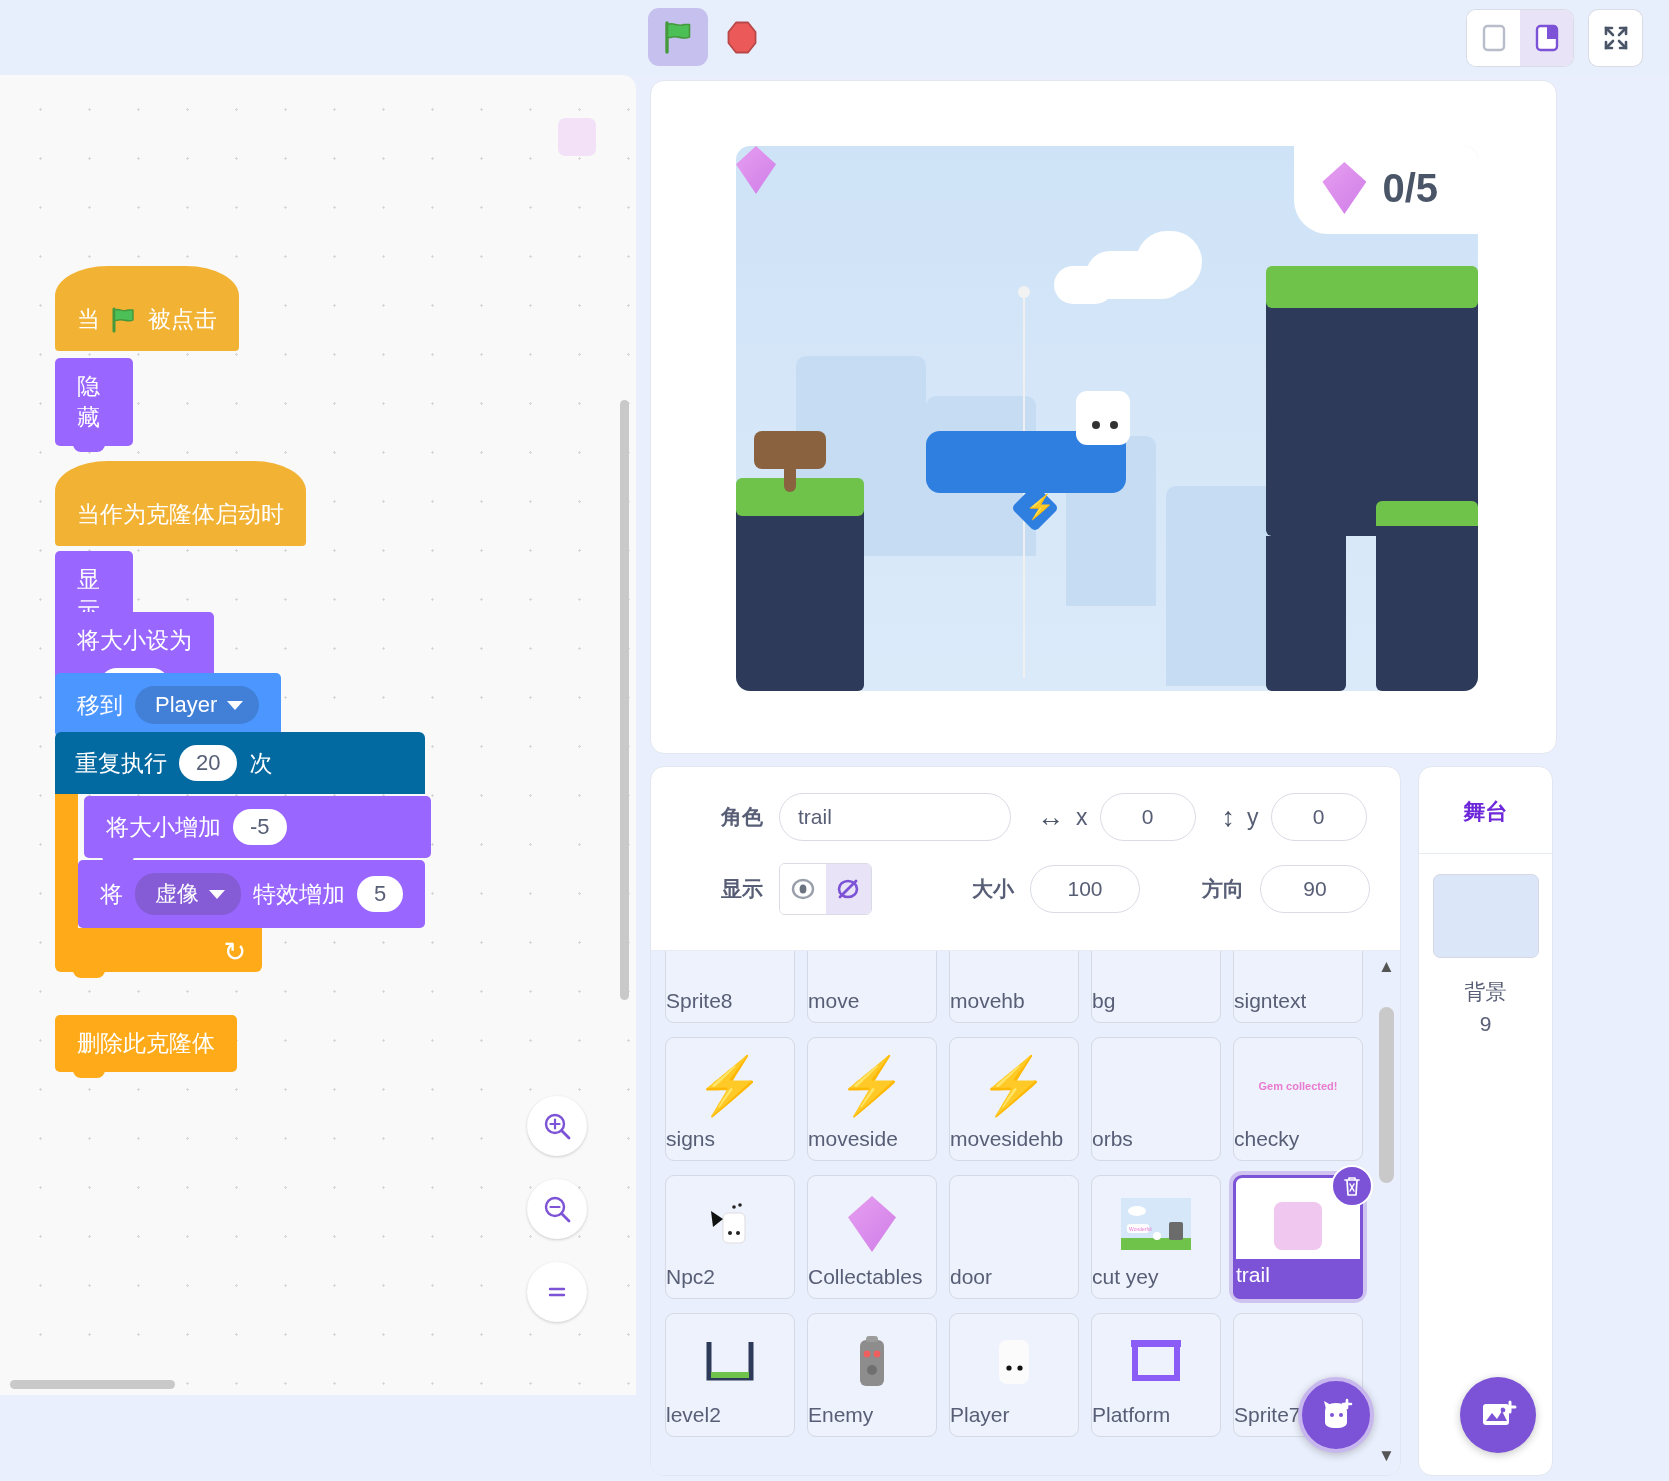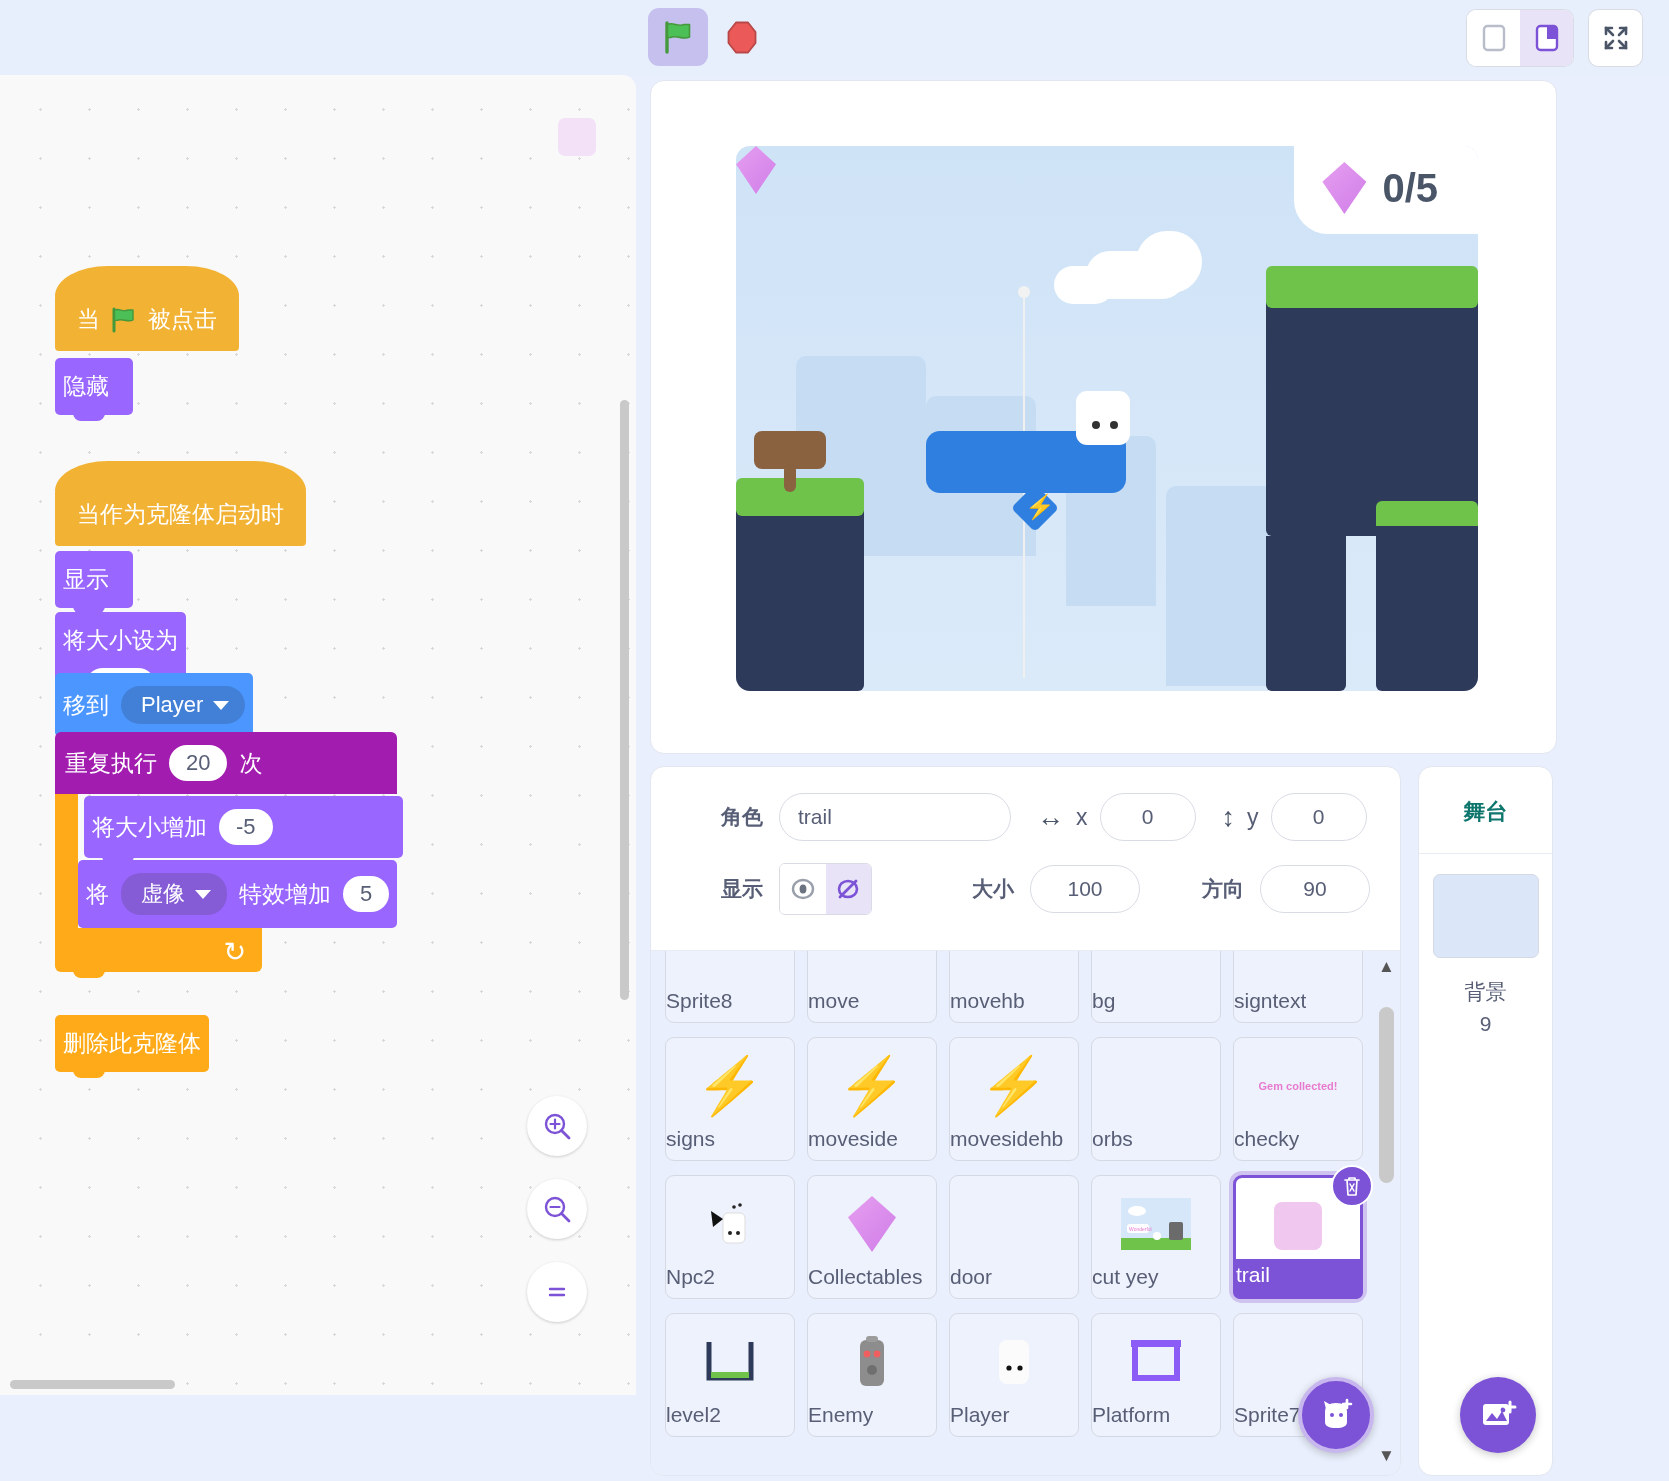--- a/index.html
+++ b/index.html
@@ -80,21 +80,21 @@
   }
   .hat::before {
     content: ""; position: absolute; left: 0; top: -24px;
     width: 100%; height: 30px;
     background: #f2b233;
     border-radius: 60px 60px 0 0 / 34px 34px 0 0;
   }
   .hat > * { position: relative; z-index: 2; }
   .stackblk {
     border-radius: 5px;
-    padding: 13px 8px;
+    padding: 13px 22px;
     display: flex; align-items: center; gap: 12px;
     cursor: pointer;
   }
   .stackblk::after {
     content:""; position:absolute; left: 18px; bottom:-6px;
     width: 32px; height: 8px; border-radius: 0 0 8px 8px;
   }
   .looks { background: #9966ff; }
   .looks::after { background: #9966ff; }
   .motion { background: #4c97ff; }
@@ -114,22 +114,22 @@
   }
   .dd-motion { background: #4280d7; }
   .dd-looks { background: #855cd6; }
   .caret { width: 0; height: 0; border-left: 8px solid transparent;
            border-right: 8px solid transparent; border-top: 9px solid #fff; }
   .flag-sm { display: inline-block; }
 
   
   .cblock { position: absolute; cursor: pointer; }
   .c-top {
-    background: #a21caf; border-radius: 6px 6px 0 0;
-    padding: 13px 10px; display: flex; align-items: center; gap: 12px;
+    background: #0369a1; border-radius: 6px 6px 0 0;
+    padding: 13px 20px; display: flex; align-items: center; gap: 12px;
     font-size: 23px; color: #fff;
   }
   .c-arm { background: #ffab19; width: 23px; }
   .c-bottom {
     background: #ffab19; border-radius: 0 0 6px 6px;
     height: 44px; width: 207px; position: relative;
   }
   .c-bottom::after {
     content:""; position:absolute; left: 18px; bottom:-6px;
     width: 32px; height: 8px; border-radius: 0 0 8px 8px; background:#ffab19;
@@ -309,21 +309,21 @@
   
   .stage-pane {
     position: absolute; left: 1418px; top: 766px;
     width: 135px; height: 710px;
     background: #fff; border-radius: 14px;
     border: 1px solid #e1e6f0;
     overflow: hidden;
   }
   .stage-pane-title {
     text-align: center; font-size: 22px; font-weight: bold;
-    color: #0f766e; padding: 30px 0 26px 0;
+    color: #6d28d9; padding: 30px 0 26px 0;
     border-bottom: 1px solid #e6ebf4;
   }
   .stage-thumb-card {
     margin: 20px auto 0; width: 108px;
     display: flex; flex-direction: column; align-items: center;
     cursor: pointer;
   }
   .stage-thumb {
     width: 106px; height: 84px; background: #dbe6f8;
     border: 1px solid #d5d9e4; border-radius: 7px;

